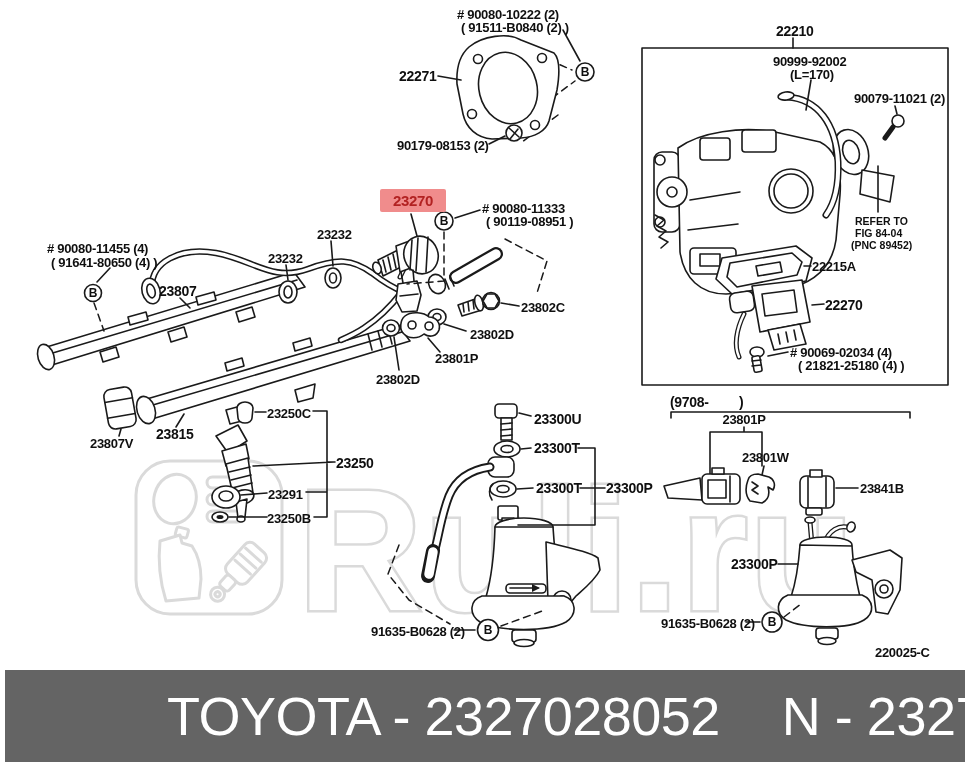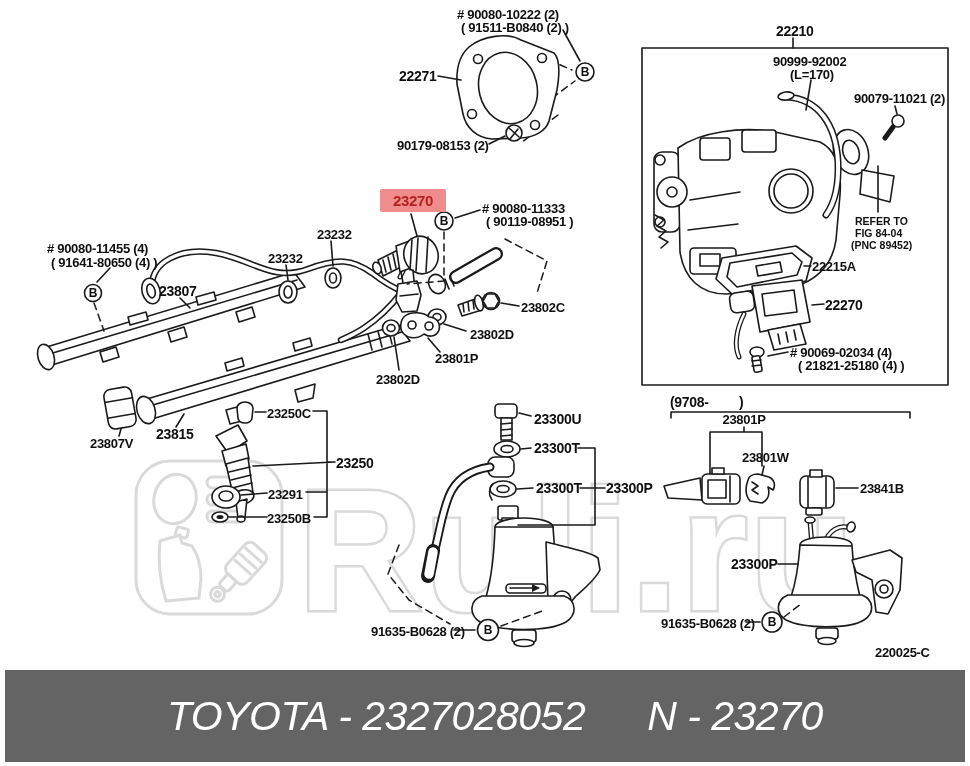--- a/index.html
+++ b/index.html
@@ -31,21 +31,21 @@
        fill:var(--hl-fg,#B22222);text-anchor:middle;letter-spacing:-0.3px;}
   
   .wm{fill:#fff;stroke:var(--wm,#DADADA);stroke-width:3;stroke-linejoin:round;}
   .wmln{fill:none;stroke:var(--wm,#DADADA);stroke-width:3;stroke-linecap:round;}
   .wmtext{font-family:"Liberation Sans",sans-serif;font-weight:bold;font-size:172px;
           fill:#fff;stroke:var(--wm,#DADADA);stroke-width:5;paint-order:stroke;letter-spacing:2px;}
   
   .footer{position:absolute;left:5px;top:670px;width:960px;height:92px;
           background:var(--footer-bg,#646464);display:flex;align-items:center;
           color:var(--footer-fg,#fff);}
-  .footer span{font-size:41px;font-weight:400;letter-spacing:-0.5px;white-space:pre;font-style:italic;}
+  .footer span{font-size:54px;font-weight:400;letter-spacing:-0.5px;white-space:pre;}
   .footer .f1{margin-left:162px;}
   .footer .f2{margin-left:62px;}
 </style>
 </head>
 <body>
 
 <div class="canvas">
 <svg class="art" width="970" height="672" viewBox="0 0 970 672">
 
   <g>

